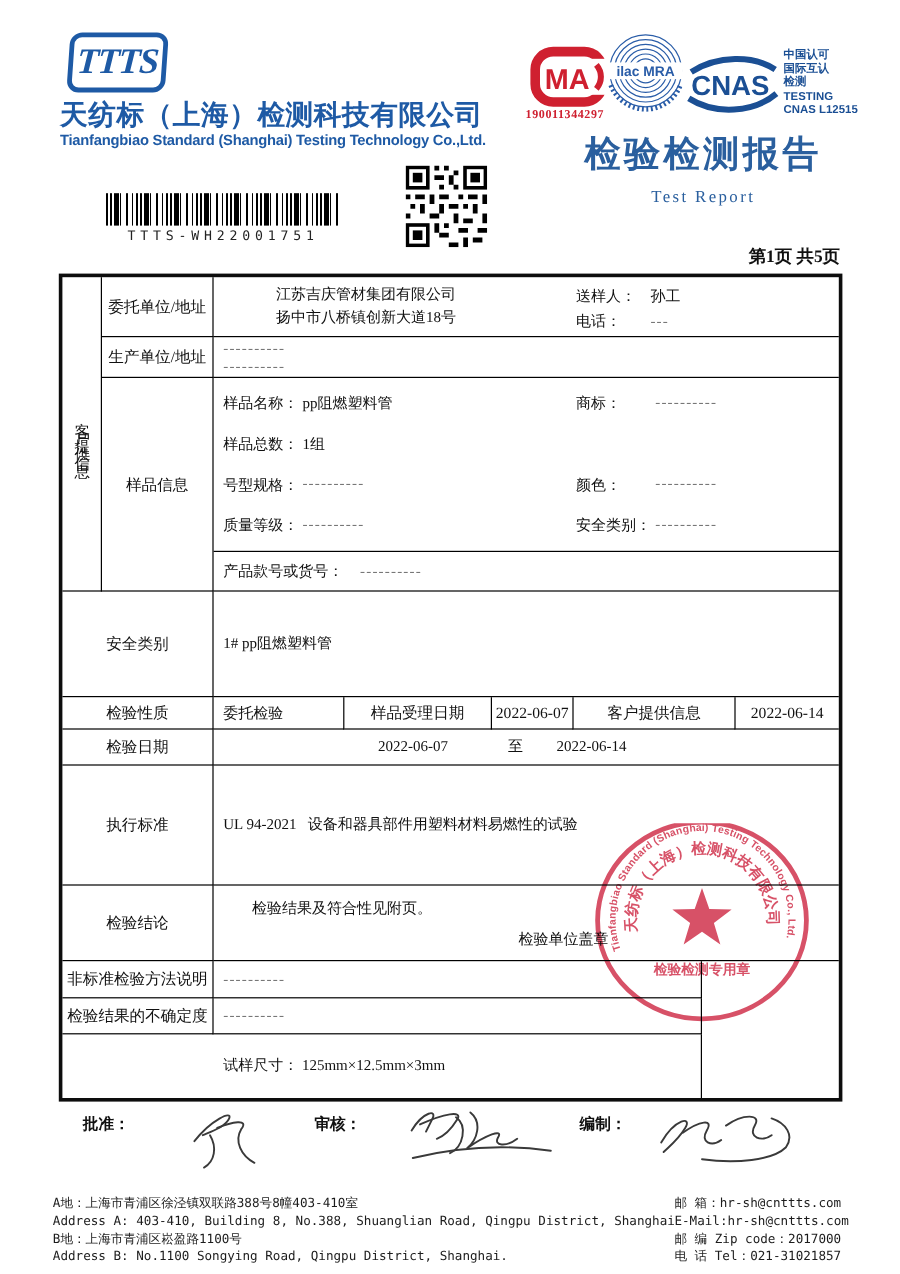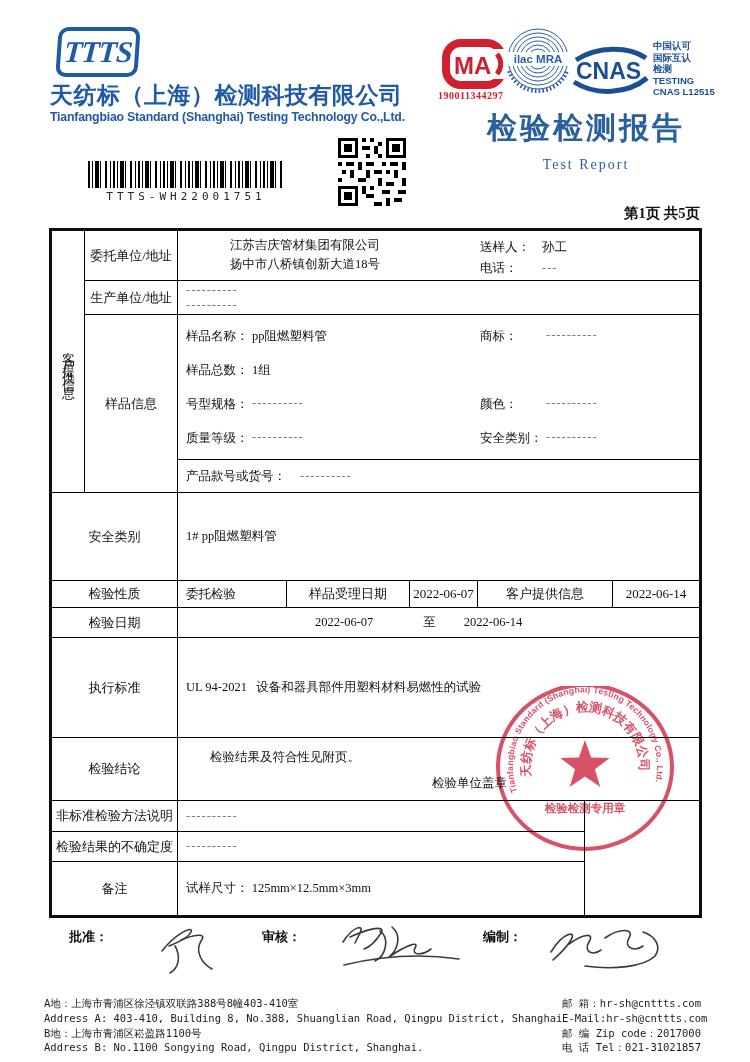--- a/index.html
+++ b/index.html
@@ -260,21 +260,20 @@
       <div class="seal-caption">检验单位盖章</div>
     </div>
 
     <div class="cell br bb lab" style="grid-area:10/1/11/3">非标准检验方法说明</div>
     <div class="cell br bb vcen dash" style="grid-area:10/3/11/7;padding-left:8px">----------</div>
     <div class="cell" style="grid-area:10/7/13/9"></div>
 
     <div class="cell br bb lab" style="grid-area:11/1/12/3">检验结果的不确定度</div>
     <div class="cell br bb vcen dash" style="grid-area:11/3/12/7;padding-left:8px">----------</div>
 
-    <div class="cell br lab" style="grid-area:12/1/13/3">备注</div>
     <div class="cell br vcen" style="grid-area:12/3/13/7;padding-left:8px">试样尺寸： 125mm×12.5mm×3mm</div>
   </div>
 
   <div class="abs stamp">
     <svg width="186" height="172" viewBox="0 0 186 172">
       <defs>
         <path id="ringEN" d="M25.3,105.6 A72,74 0 1 1 160.7,105.6"></path>
         <path id="ringCN" d="M38.8,90.6 A55,56 0 1 1 147.2,90.6"></path>
       </defs>
       <ellipse cx="93" cy="81" rx="87" ry="82" fill="none" stroke="#d4425a" stroke-width="4"></ellipse>

